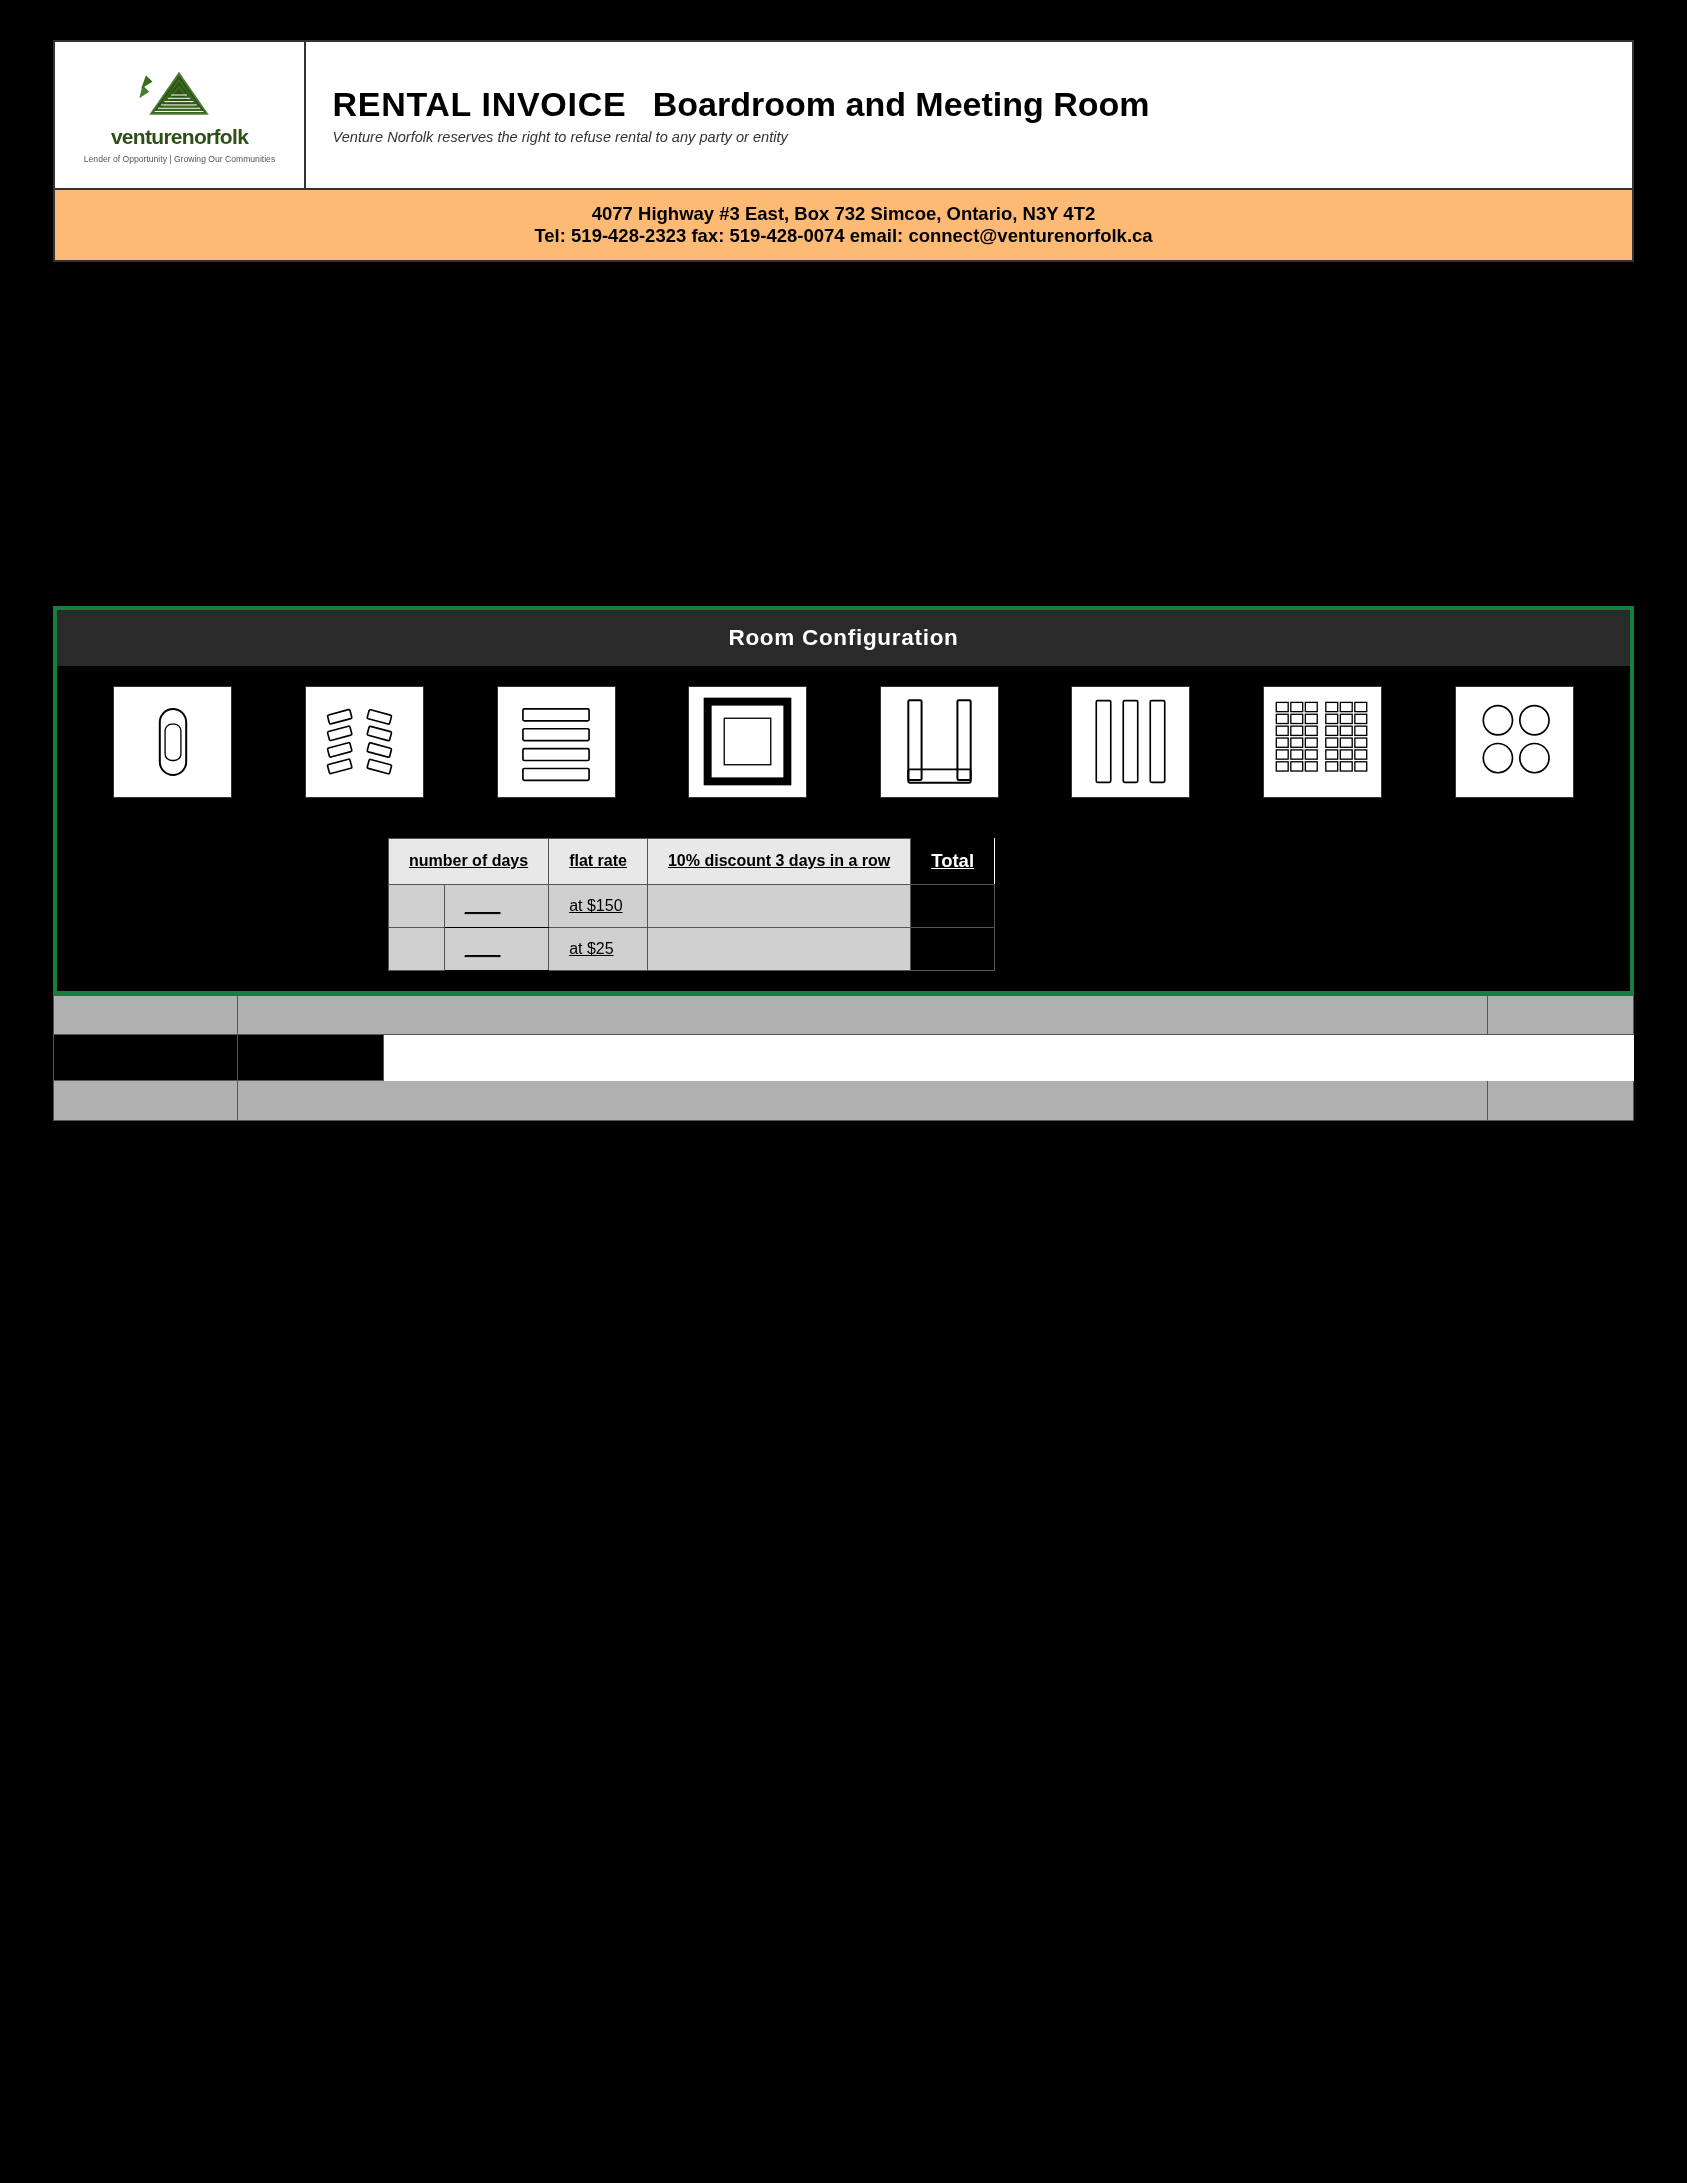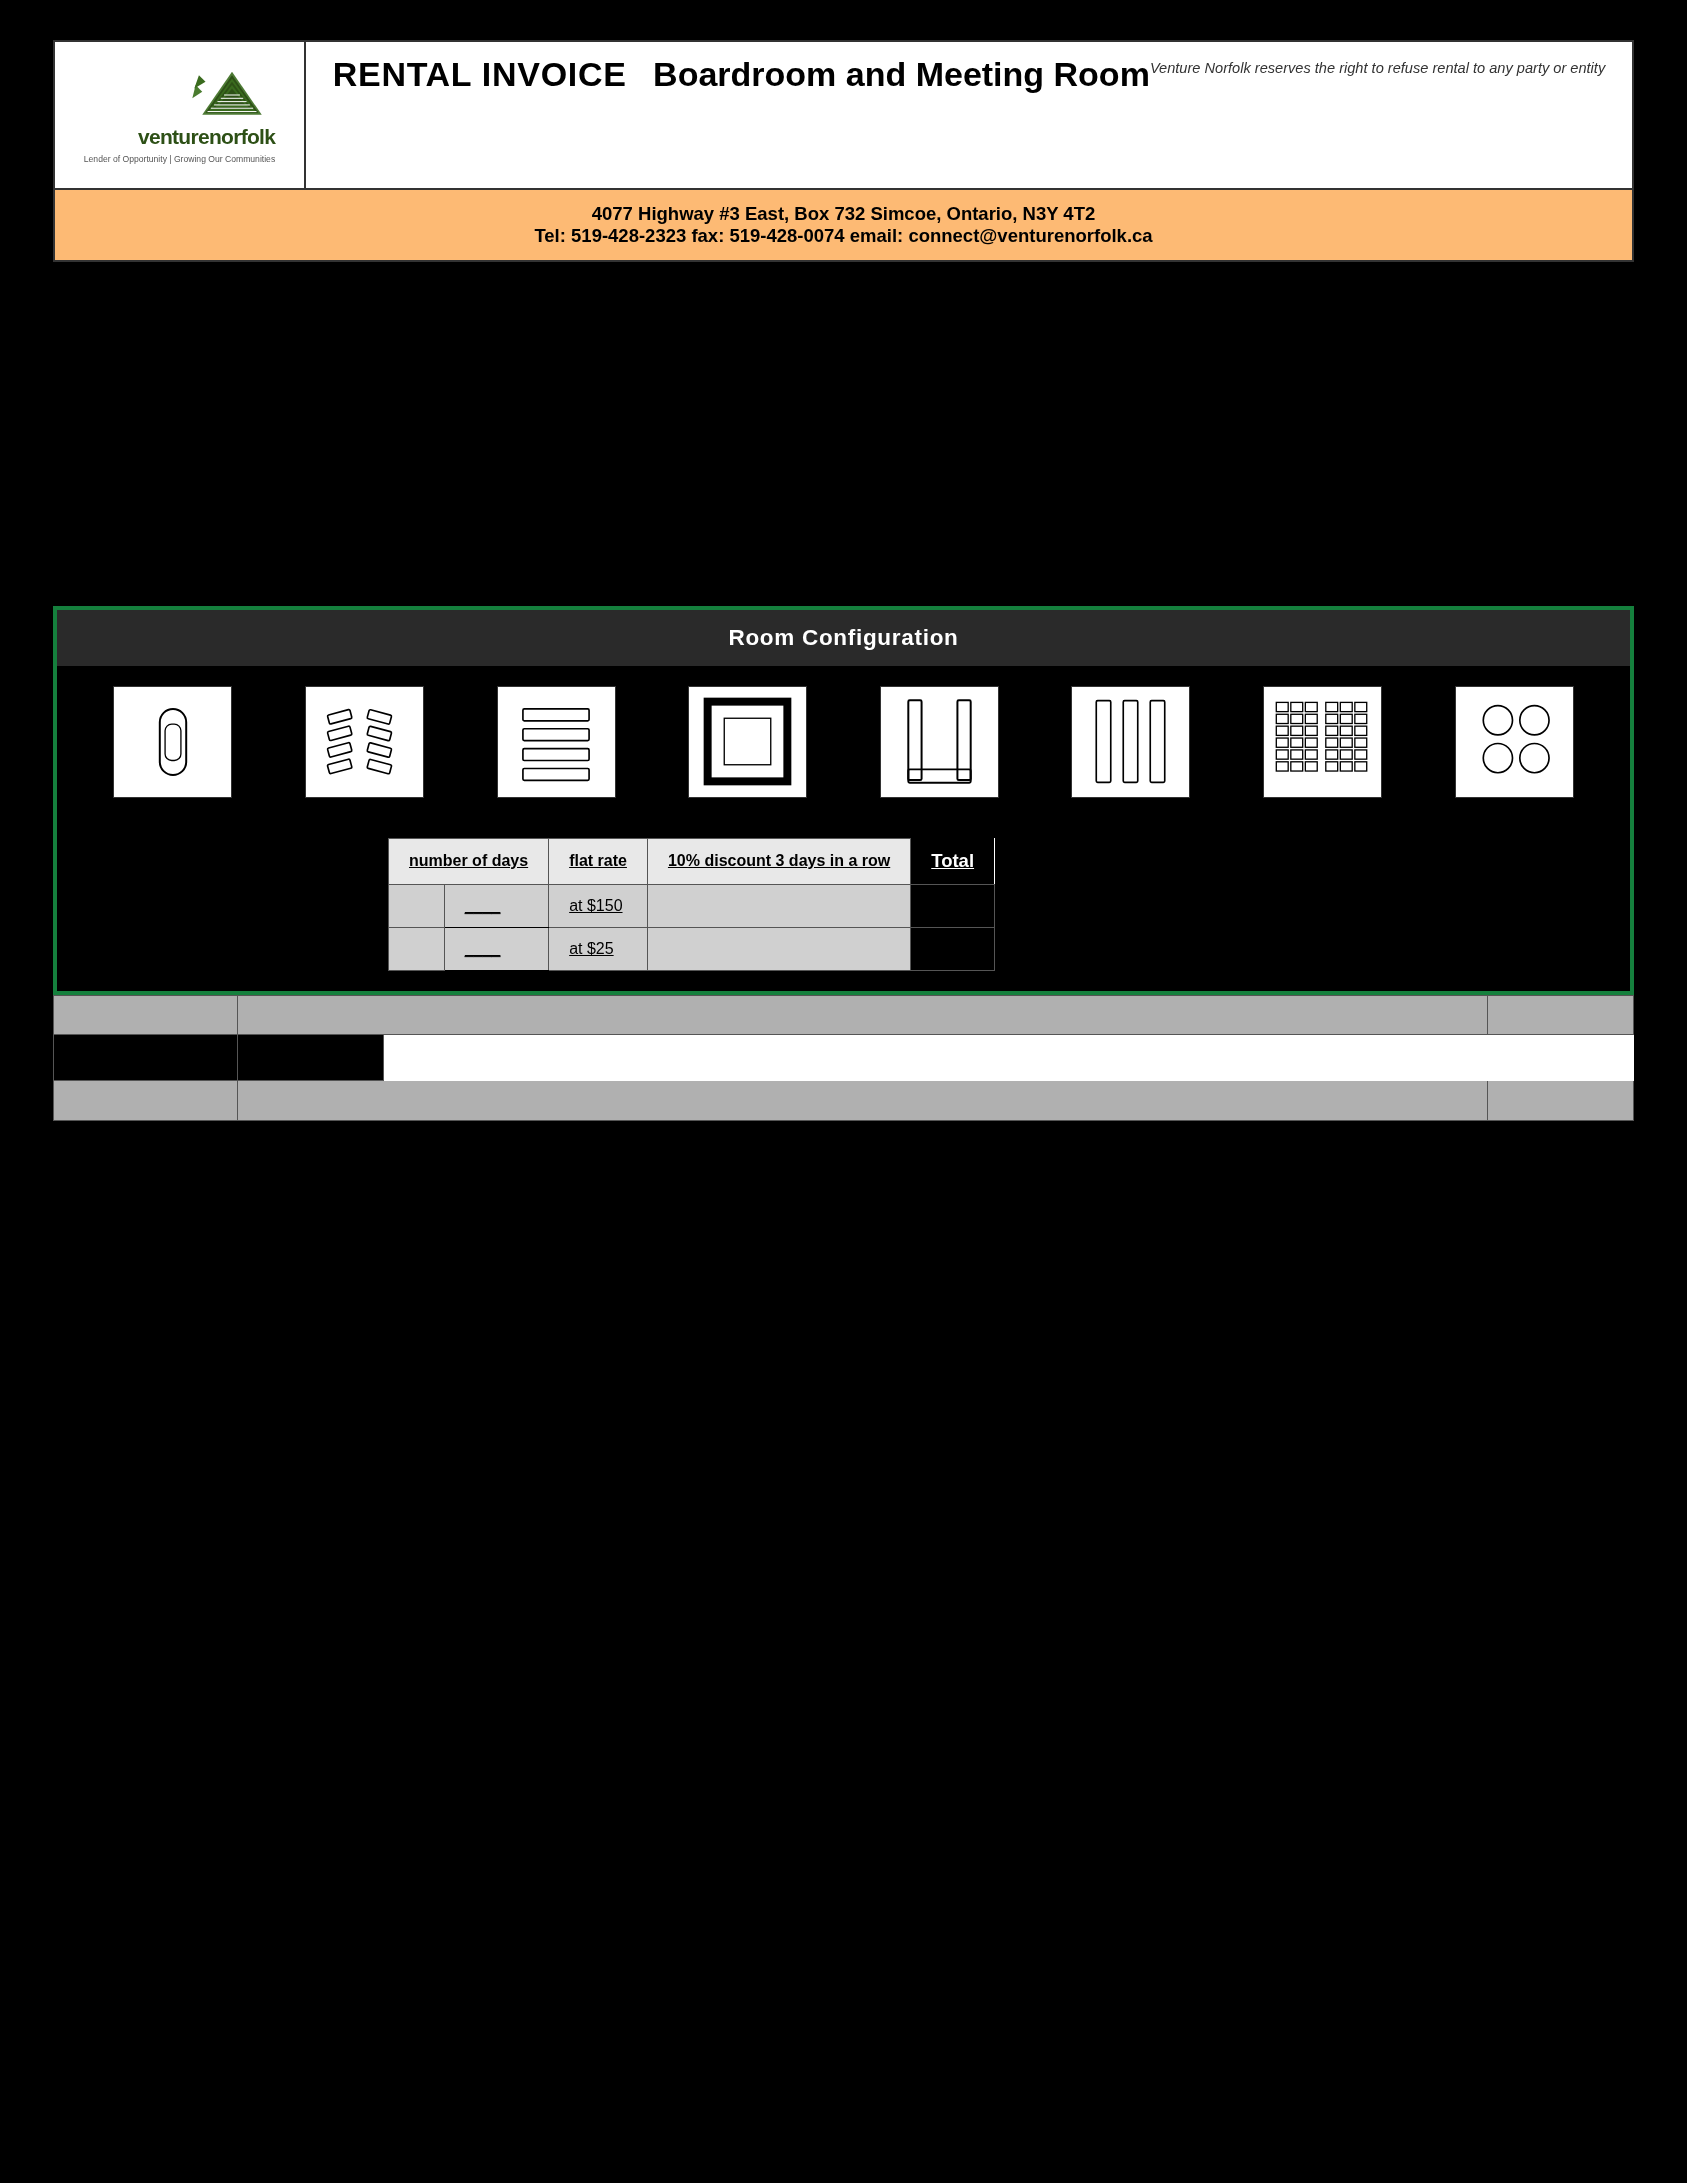--- a/index.html
+++ b/index.html
@@ -34,21 +34,21 @@
       display: flex;
       align-items: center;
       justify-content: center;
       padding: 13.2px;
       background: #fff;
     }
 
     .logo-inner {
       display: flex;
       flex-direction: column;
-      align-items: flex-end;
+      align-items: center;
     }
 
     .logo-svg {
       width: 86px;
       height: 60px;
     }
 
     .logo-text-venture {
       font-size: 21px;
       font-weight: bold;
@@ -67,21 +67,21 @@
       font-size: 8.6px;
       color: #555;
       text-align: center;
       margin-top: 4px;
       line-height: 1.4;
     }
 
     .title-section {
       flex: 1;
       display: flex;
-      flex-direction: row;
+      flex-direction: column;
       justify-content: center;
       padding: 13.2px 26.5px;
       background: #fff;
     }
 
     .title-main {
       font-size: 34px;
       font-weight: 900;
       color: #000;
       letter-spacing: 0.7px;

